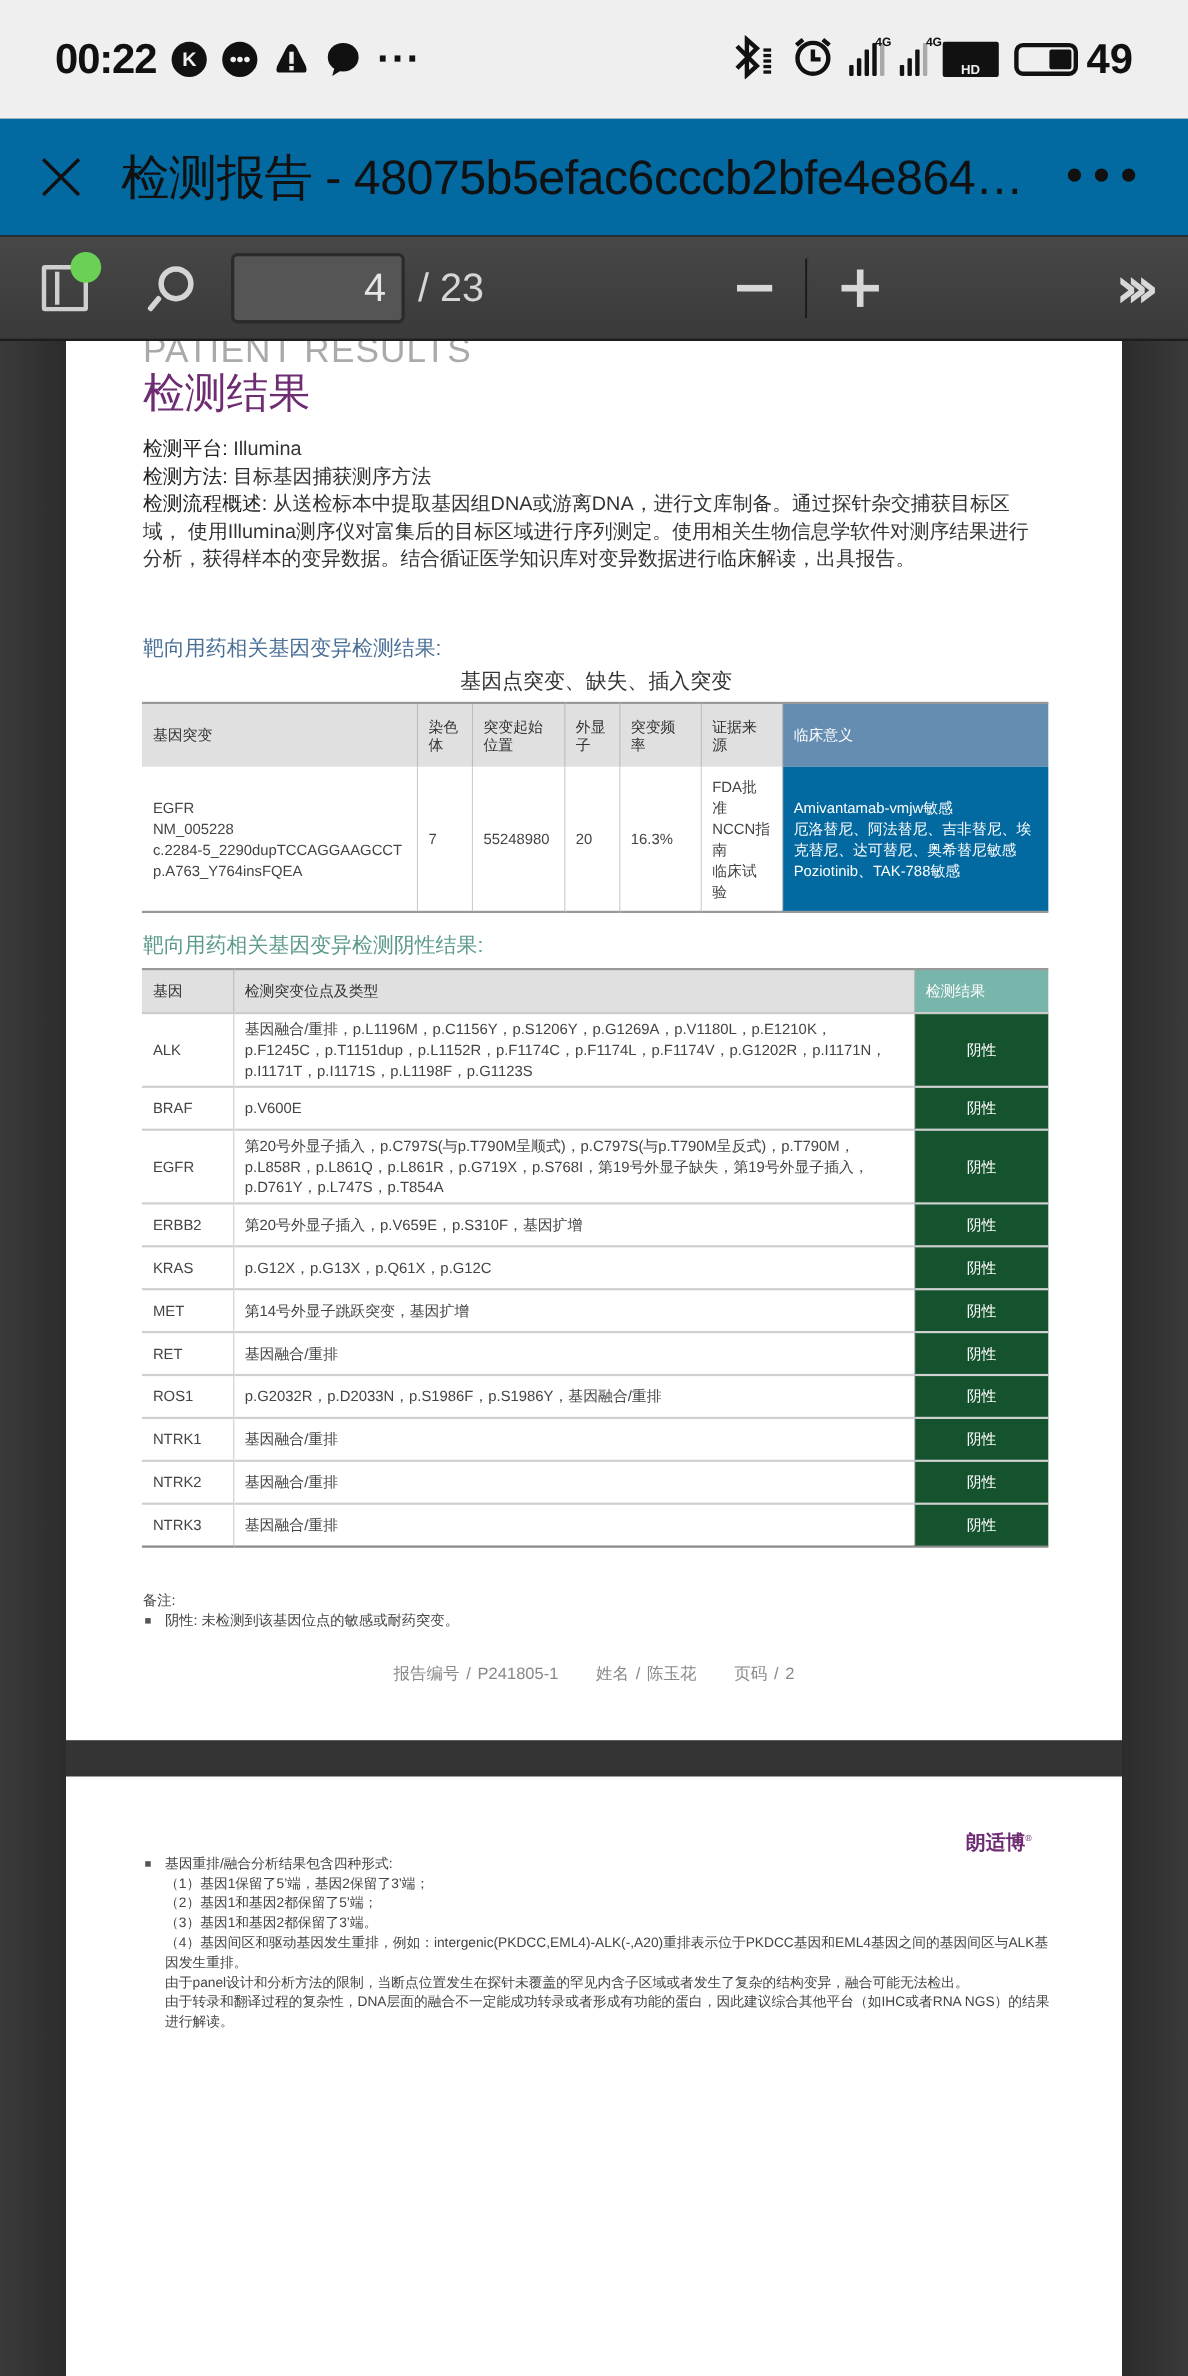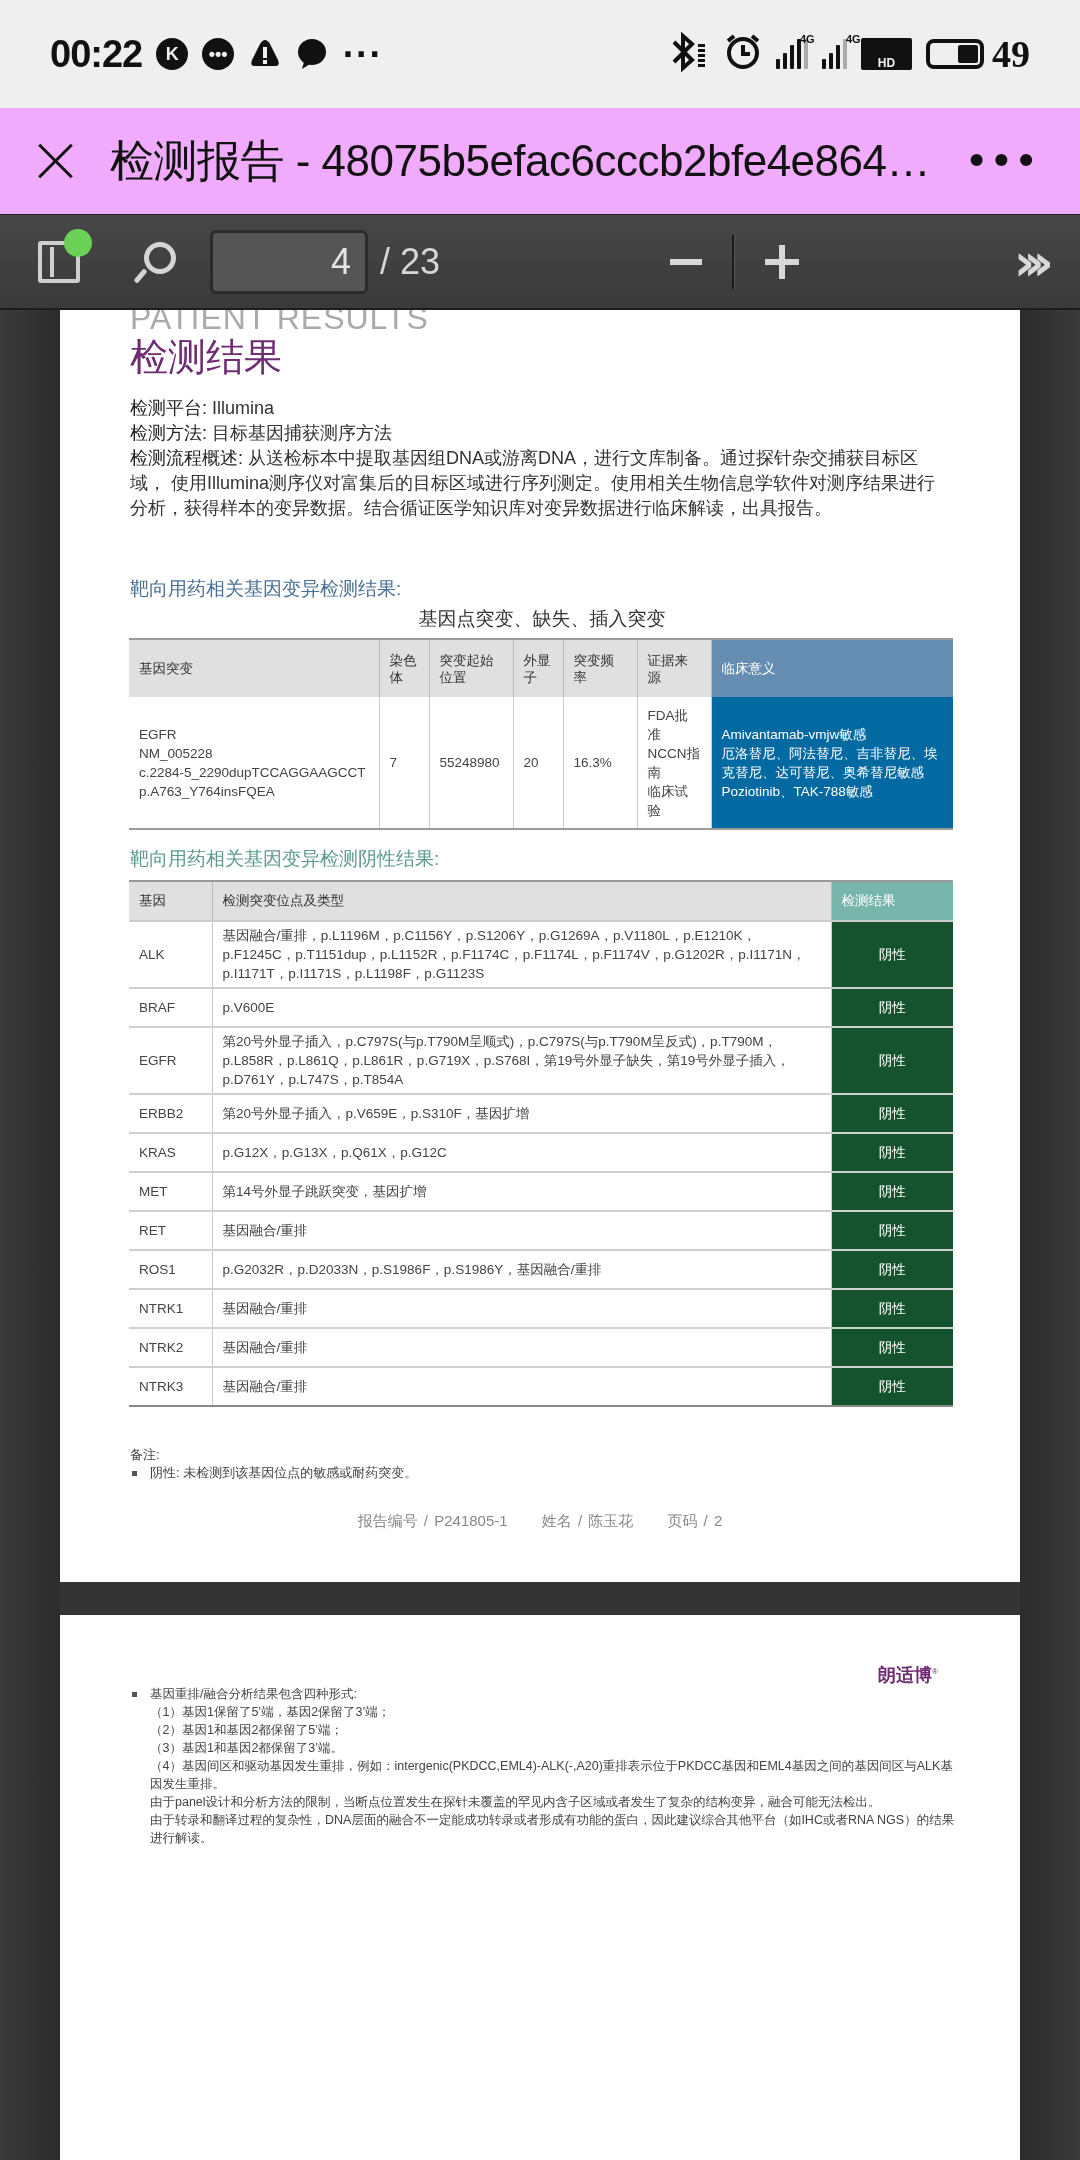--- a/index.html
+++ b/index.html
@@ -13,24 +13,24 @@
   .sb-circle { width: 32px; height: 32px; border-radius: 50%; background: #111; color: #efefef; font-size: 18px; font-weight: bold; font-family: "Liberation Sans", sans-serif; }
   .sb-dots { font-size: 30px; font-weight: bold; letter-spacing: 2px; }
   .sb-right { margin-left: auto; display: flex; align-items: center; gap: 14px; }
   .sig { display: flex; align-items: flex-end; gap: 3px; height: 30px; position: relative; padding-top: 0; }
   .sig .lbl { position: absolute; top: -6px; left: 0; font-size: 11px; font-weight: bold; font-family: "Liberation Sans", sans-serif; margin-left: 24px; }
   .sig span.bar { width: 4px; background: #111; border-radius: 1px; }
   .sig span.bar.dim { background: #aaa; }
   .hd { width: 51px; height: 32px; background: #111; color: #efefef; font-size: 12px; font-weight: bold; display: flex; align-items: flex-end; justify-content: center; border-radius: 2px; font-family: "Liberation Sans", sans-serif; }
   .battery { width: 58px; height: 30px; border: 4px solid #111; border-radius: 8px; position: relative; }
   .battery::after { content: ""; position: absolute; right: 2px; top: 2px; width: 20px; height: 18px; background: #111; border-radius: 2px; }
-  .battery-pct { font-family: Liberation Serif, serif; font-size: 38px; font-weight: bold; margin-left: -6px; }
+  .battery-pct { font-family: Liberation Sans, sans-serif; font-size: 38px; font-weight: bold; margin-left: -6px; }
 
   
-  .titlebar { position: absolute; left: 0; top: 108px; width: 1080px; height: 106px; background: #f0abfc; display: flex; align-items: center; padding-left: 30px; }
+  .titlebar { position: absolute; left: 0; top: 108px; width: 1080px; height: 106px; background: #0369a1; display: flex; align-items: center; padding-left: 30px; }
   .close-btn { width: 50px; height: 50px; position: relative; cursor: pointer; }
   .close-btn::before, .close-btn::after { content: ""; position: absolute; left: 24px; top: 2px; width: 3px; height: 46px; background: #111; }
   .close-btn::before { transform: rotate(45deg); }
   .close-btn::after { transform: rotate(-45deg); }
   .title { font-family: "Liberation Sans", sans-serif; font-size: 44px; color: #111; margin-left: 30px; white-space: nowrap; letter-spacing: -0.5px; }
   .more-btn { margin-left: auto; margin-right: 40px; font-size: 34px; font-weight: bold; letter-spacing: 3px; color: #111; cursor: pointer; }
 
   
   .toolbar { position: absolute; left: 0; top: 214px; width: 1080px; height: 96px; background: linear-gradient(#474747, #3a3a3a); border-top: 1px solid #222; border-bottom: 2px solid #1d1d1d; display: flex; align-items: center; padding-left: 38px; color: #d9d9d9; }
   .sidebar-toggle { width: 42px; height: 42px; border: 4px solid #cfcfcf; border-radius: 3px; position: relative; cursor: pointer; }

